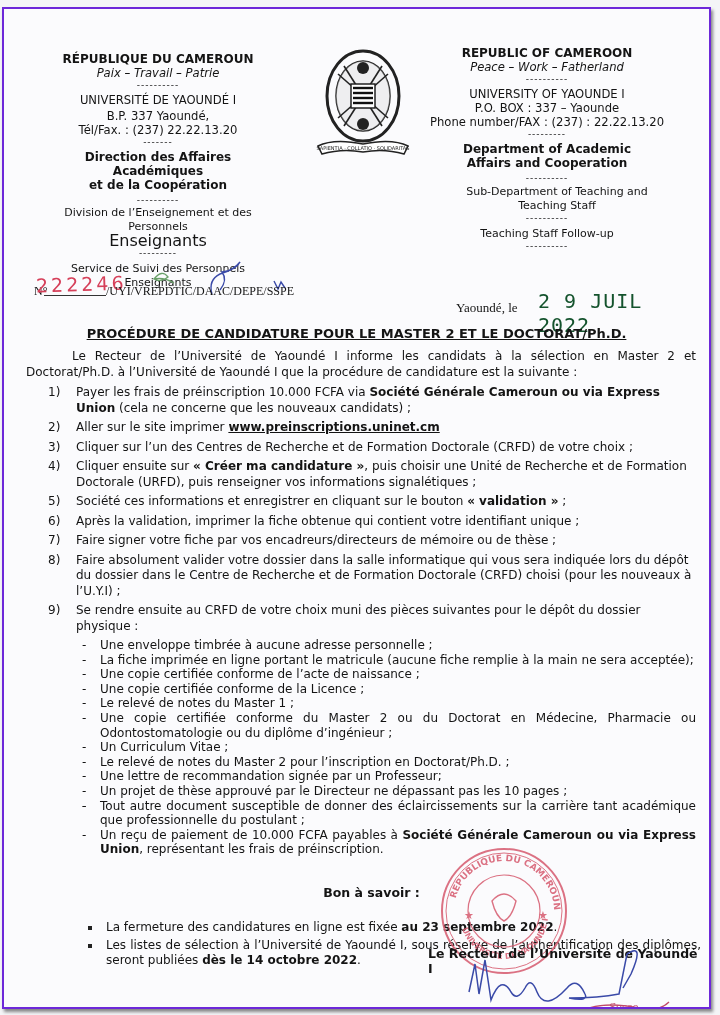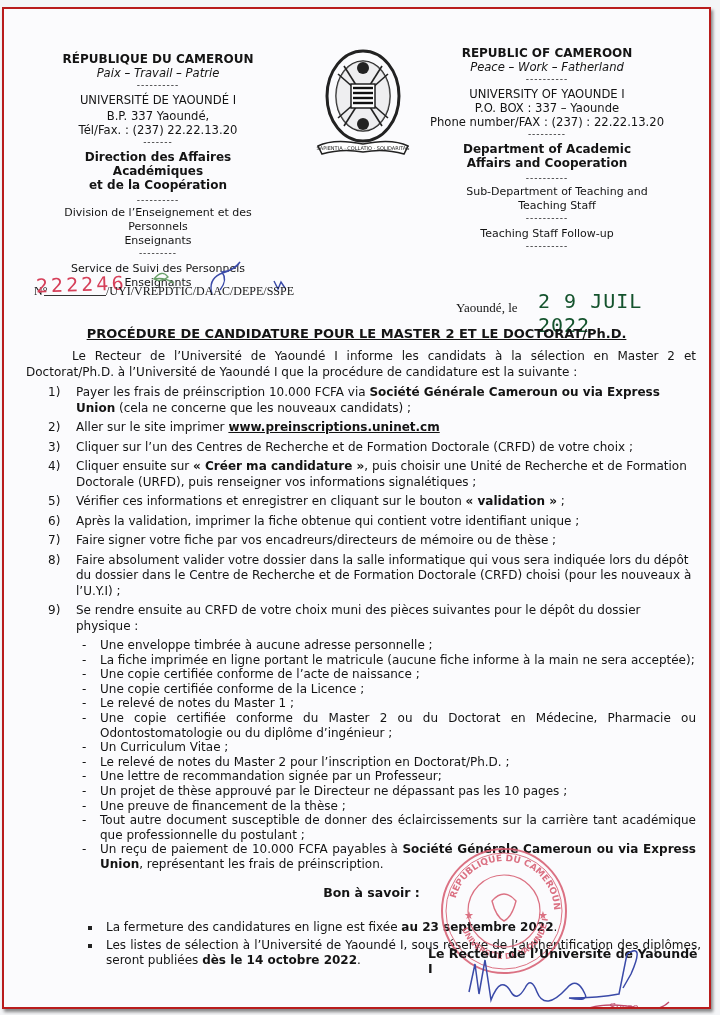--- a/index.html
+++ b/index.html
@@ -6,21 +6,21 @@
     body {
       width: 720px; height: 1015px; overflow: hidden;
       background: #f4f5f7;
       font-family: "DejaVu Sans", sans-serif;
       color: #141414;
       position: relative;
     }
     .page {
       position: absolute; left: 2px; top: 7px; width: 709px; height: 1002px;
       background: #fbfbfd;
-      border: 2px solid #b91c1c;
+      border: 2px solid #6d28d9;
       box-shadow: 2px 3px 3px rgba(0,0,0,0.45);
       box-sizing: border-box;
       overflow: hidden;
     }
     .abs { position: absolute; }
     .hdr-col { text-align: center; font-size: 11.6px; line-height: 14px; }
     .hdr-col .b { font-weight: bold; font-size: 12px; }
     .hdr-col .i { font-style: italic; }
     .dash { letter-spacing: 1px; font-size: 9px; line-height: 11px; }
     #left-hdr { left: 34px; top: 43px; width: 240px; }
@@ -82,21 +82,21 @@
     <div class="i">Paix – Travail – Patrie</div>
     <div class="dash">----------</div>
     <div style="margin-top:2px">UNIVERSITÉ DE YAOUNDÉ I</div>
     <div style="margin-top:2px">B.P. 337 Yaoundé,</div>
     <div>Tél/Fax. : (237) 22.22.13.20</div>
     <div class="dash">-------</div>
     <div class="b" style="margin-top:2px">Direction des Affaires Académiques</div>
     <div class="b">et de la Coopération</div>
     <div class="dash" style="margin-top:3px">----------</div>
     <div style="font-size:11px">Division de l’Enseignement et des Personnels</div>
-    <div style="font-size:11px">Enseignants</div>
+    <div style="font-size:16px">Enseignants</div>
     <div class="dash">---------</div>
     <div style="font-size:11px;margin-top:3px">Service de Suivi des Personnels Enseignants</div>
   </div>
 
   <div class="abs seal">
     <svg width="118" height="118" viewBox="0 0 118 118">
       <ellipse cx="59" cy="52" rx="36" ry="45" fill="none" stroke="#222" stroke-width="3"></ellipse>
       <ellipse cx="59" cy="52" rx="27" ry="35" fill="none" stroke="#222" stroke-width="1.5"></ellipse>
       <ellipse cx="59" cy="52" rx="27" ry="35" fill="#ddd" opacity="0.4"></ellipse>
       <g stroke="#222" stroke-width="1.6">
@@ -160,36 +160,36 @@
 
   <div class="abs body-text intro">
     <span class="indent"></span><span>Le Recteur de l’Université de Yaoundé I informe les candidats à la sélection en Master 2 et Doctorat/Ph.D. à l’Université de Yaoundé I que la procédure de candidature est la suivante :</span>
   </div>
 
   <div class="abs body-text steps" id="steps">
       <div class="step"><span class="num">1)</span><span>Payer les frais de préinscription 10.000 FCFA via </span><b>Société Générale Cameroun ou via Express Union</b><span> (cela ne concerne que les nouveaux candidats) ;</span></div>
       <div class="step"><span class="num">2)</span><span>Aller sur le site imprimer </span><span class="link">www.preinscriptions.uninet.cm</span></div>
       <div class="step"><span class="num">3)</span><span>Cliquer sur l’un des Centres de Recherche et de Formation Doctorale (CRFD) de votre choix ;</span></div>
       <div class="step"><span class="num">4)</span><span>Cliquer ensuite sur </span><b>« Créer ma candidature »</b><span>, puis choisir une Unité de Recherche et de Formation Doctorale (URFD), puis renseigner vos informations signalétiques ;</span></div>
-      <div class="step"><span class="num">5)</span><span>Vérifier ces informations et enregistrer en cliquant sur le bouton </span><b>« validation »</b><span> ;</span></div>
+      <div class="step"><span class="num">5)</span><span>Société ces informations et enregistrer en cliquant sur le bouton </span><b>« validation »</b><span> ;</span></div>
       <div class="step"><span class="num">6)</span><span>Après la validation, imprimer la fiche obtenue qui contient votre identifiant unique ;</span></div>
       <div class="step"><span class="num">7)</span><span>Faire signer votre fiche par vos encadreurs/directeurs de mémoire ou de thèse ;</span></div>
       <div class="step"><span class="num">8)</span><span>Faire absolument valider votre dossier dans la salle informatique qui vous sera indiquée lors du dépôt du dossier dans le Centre de Recherche et de Formation Doctorale (CRFD) choisi (pour les nouveaux à l’U.Y.I) ;</span></div>
       <div class="step"><span class="num">9)</span><span>Se rendre ensuite au CRFD de votre choix muni des pièces suivantes pour le dépôt du dossier physique :</span><div class="sub-list">
           <div class="sub-item"><span class="dashm">-</span><span>Une enveloppe timbrée à aucune adresse personnelle ;</span></div>
-          <div class="sub-item"><span class="dashm">-</span><span>La fiche imprimée en ligne portant le matricule (aucune fiche informe à la main ne sera acceptée);</span></div>
+          <div class="sub-item"><span class="dashm">-</span><span>La fiche imprimée en ligne portant le matricule (aucune fiche remplie à la main ne sera acceptée);</span></div>
           <div class="sub-item"><span class="dashm">-</span><span>Une copie certifiée conforme de l’acte de naissance ;</span></div>
           <div class="sub-item"><span class="dashm">-</span><span>Une copie certifiée conforme de la Licence ;</span></div>
           <div class="sub-item"><span class="dashm">-</span><span>Le relevé de notes du Master 1 ;</span></div>
           <div class="sub-item"><span class="dashm">-</span><span>Une copie certifiée conforme du Master 2 ou du Doctorat en Médecine, Pharmacie ou Odontostomatologie ou du diplôme d’ingénieur ;</span></div>
           <div class="sub-item"><span class="dashm">-</span><span>Un Curriculum Vitae ;</span></div>
           <div class="sub-item"><span class="dashm">-</span><span>Le relevé de notes du Master 2 pour l’inscription en Doctorat/Ph.D. ;</span></div>
           <div class="sub-item"><span class="dashm">-</span><span>Une lettre de recommandation signée par un Professeur;</span></div>
           <div class="sub-item"><span class="dashm">-</span><span>Un projet de thèse approuvé par le Directeur ne dépassant pas les 10 pages ;</span></div>
-          <div class="sub-item"><span class="dashm">-</span><span>Une preuve de financement de la thèse ;</span></div>
+          <div class="sub-item"><span class="dashm">-</span></div>
           <div class="sub-item"><span class="dashm">-</span><span>Tout autre document susceptible de donner des éclaircissements sur la carrière tant académique que professionnelle du postulant ;</span></div>
           <div class="sub-item"><span class="dashm">-</span><span>Un reçu de paiement de 10.000 FCFA payables à </span><b>Société Générale Cameroun ou via Express Union</b><span>, représentant les frais de préinscription.</span></div>
         </div></div>
     </div>
 
   <div class="abs bon">Bon à savoir :</div>
   <div class="abs body-text notes" id="notes">
       <div class="note"><span class="sq"></span><span>La fermeture des candidatures en ligne est fixée </span><b>au 23 septembre 2022</b><span>.</span></div>
       <div class="note"><span class="sq"></span><span>Les listes de sélection à l’Université de Yaoundé I, sous réserve de l’authentification des diplômes, seront publiées </span><b>dès le 14 octobre 2022</b><span>.</span></div>
     </div>

